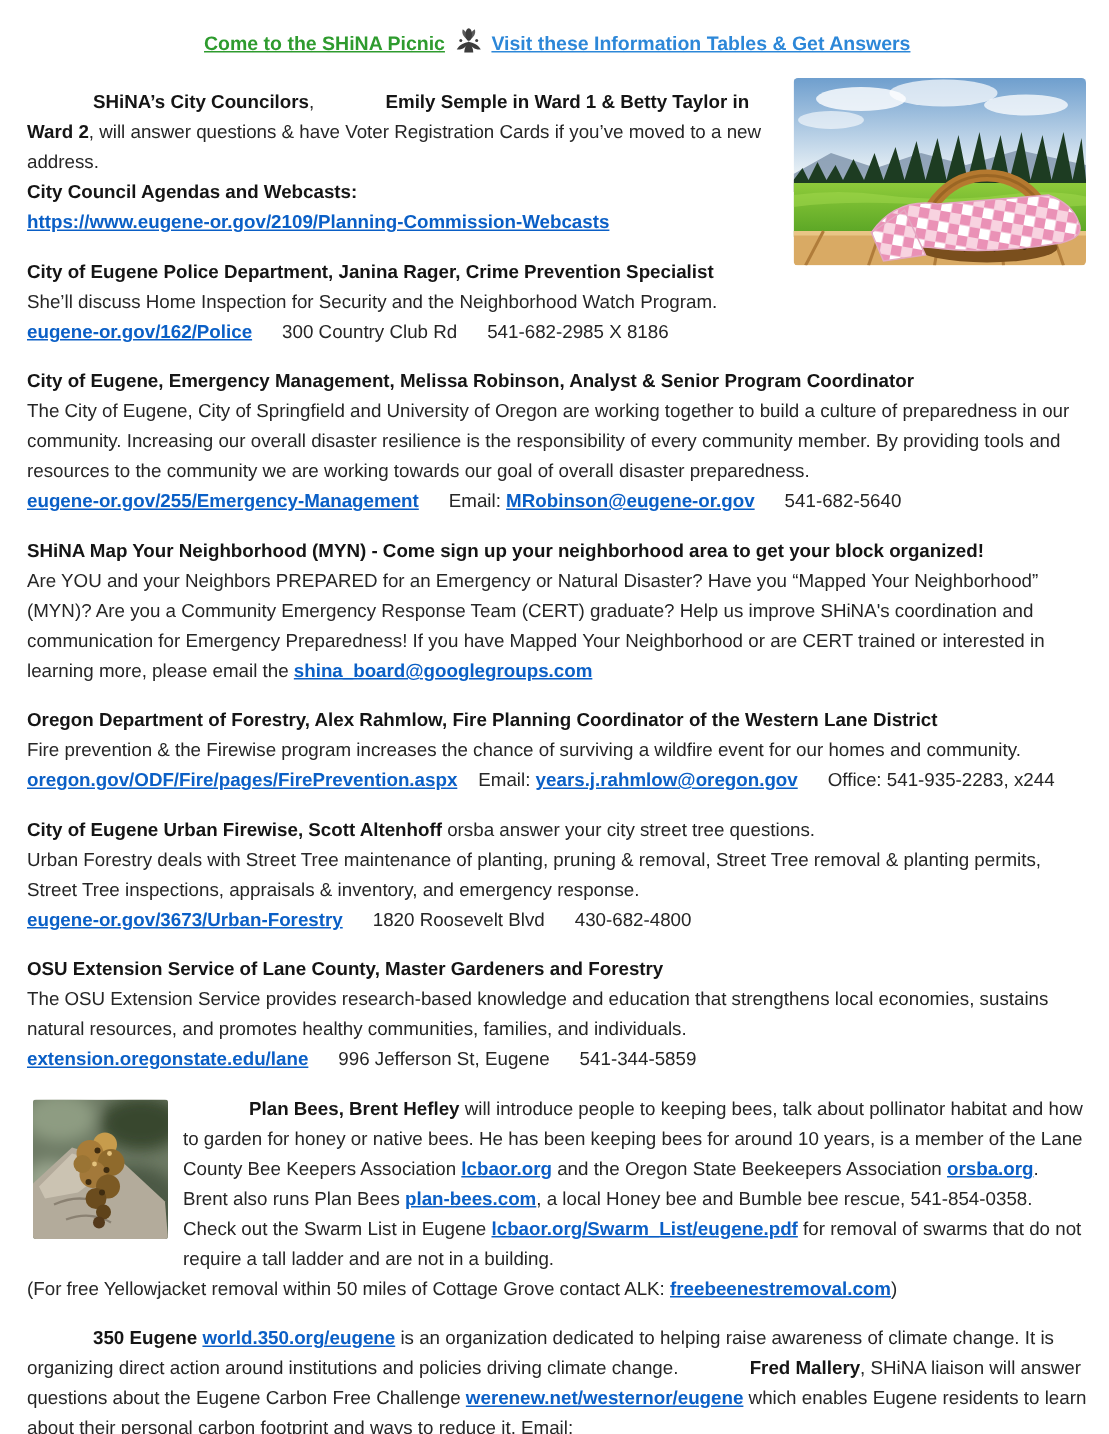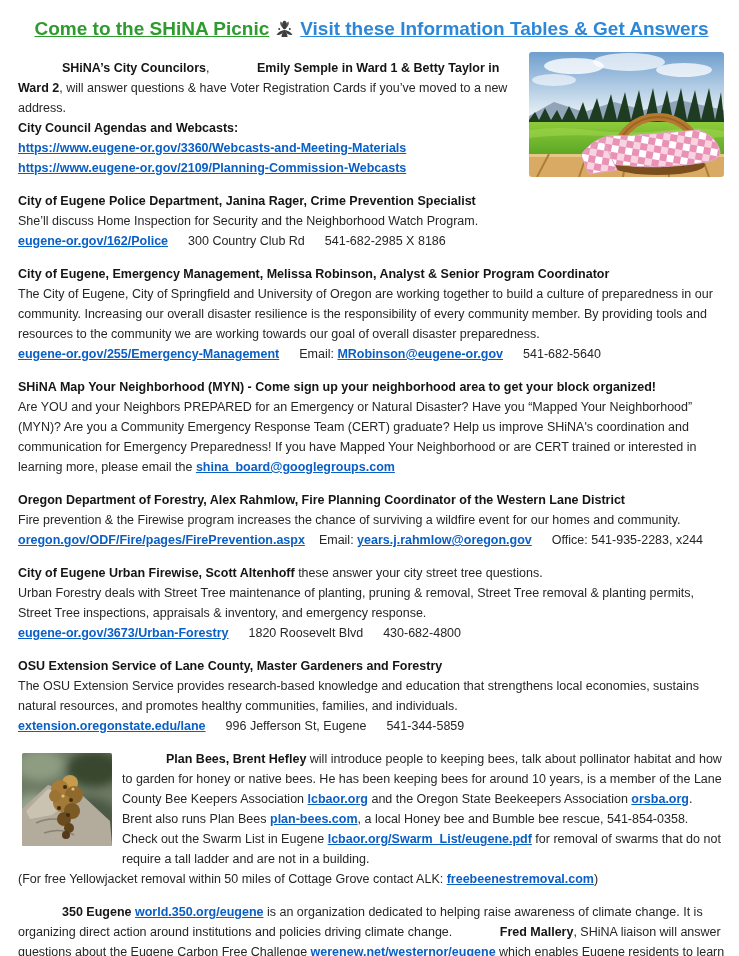--- a/index.html
+++ b/index.html
@@ -8,21 +8,21 @@
     width:739px;height:956px;
     background:#ffffff;
     font-family:"Liberation Sans","DejaVu Sans",sans-serif;
     font-size:12.5px;line-height:20px;color:#262626;
     box-sizing:border-box;
     padding:12px 14px 8px 18px;
     overflow:hidden;
   }
   .title{
     text-align:center;
-    font-size:19px;line-height:26px;font-weight:bold;
+    font-size:13px;line-height:26px;font-weight:bold;
     margin:4px 0 13px 0;
     white-space:nowrap;
   }
   .title .green{color:#2E9B2E;text-decoration:underline;}
   .title .blue{color:#2C87D8;text-decoration:underline;}
   .title .dingbat{display:inline-block;vertical-align:-3px;margin:0 7px;}
   .section{margin:0 0 13px 0;}
   .section p{margin:0;}
   b,.bold{font-weight:bold;color:#151515;margin-left:44px;}
   .hdr{font-weight:bold;color:#151515;}
@@ -112,21 +112,20 @@
           <circle cx="139" cy="108" r="1.4"></circle>
       </g>
       <path d="M52,103 Q68,80 96,84 L170,78 Q186,84 190,96 Q195,106 178,110 Q130,118 92,113 Q62,112 52,103 Z" fill="url(#gingham)" stroke="#e3a8c2" stroke-width="1"></path>
       <polygon points="52,103 74,88 88,118 60,122" fill="url(#gingham)" stroke="#e3a8c2" stroke-width="1"></polygon>
     </svg>
   </span>
 
   <div class="section wrap-right">
     <p><span class="bold">SHiNA’s City Councilors</span><span>, </span><span class="bold">Emily Semple in Ward 1 &amp; Betty Taylor in Ward 2</span><span>, will answer questions &amp; have Voter Registration Cards if you’ve moved to a new address.</span></p>
     <p class="hdr">City Council Agendas and Webcasts:</p>
-    <p><a class="lnk">https://www.eugene-or.gov/3360/Webcasts-and-Meeting-Materials</a></p>
     <p><a class="lnk">https://www.eugene-or.gov/2109/Planning-Commission-Webcasts</a></p>
   </div>
 
   <div class="section">
     <p class="hdr">City of Eugene Police Department, Janina Rager, Crime Prevention Specialist</p>
     <p>She’ll discuss Home Inspection for Security and the Neighborhood Watch Program.</p>
     <p><a class="lnk">eugene-or.gov/162/Police</a><span class="gap">300 Country Club Rd</span><span class="gap">541-682-2985 X 8186</span></p>
   </div>
 
   <div class="section">
@@ -140,21 +139,21 @@
     <p><span>Are YOU and your Neighbors PREPARED for an Emergency or Natural Disaster?  Have you “Mapped Your Neighborhood” (MYN)?  Are you a Community Emergency Response Team (CERT) graduate?  Help us improve SHiNA's coordination and communication for Emergency Preparedness!  If you have Mapped Your Neighborhood or are CERT trained or interested in learning more, please email the </span><a class="lnk">shina_board@googlegroups.com</a></p>
   </div>
 
   <div class="section">
     <p class="hdr">Oregon Department of Forestry, Alex Rahmlow, Fire Planning Coordinator of the Western Lane District</p>
     <p>Fire prevention &amp; the Firewise program increases the chance of surviving a wildfire event for our homes and community.</p>
     <p><a class="lnk">oregon.gov/ODF/Fire/pages/FirePrevention.aspx</a><span class="gap-sm">Email: </span><a class="lnk">years.j.rahmlow@oregon.gov</a><span class="gap">Office: 541-935-2283, x244</span></p>
   </div>
 
   <div class="section">
-    <p><span class="hdr">City of Eugene Urban Firewise, Scott Altenhoff</span><span> these answer your city street tree questions.</span></p>
+    <p><span class="hdr">City of Eugene Urban Firewise, Scott Altenhoff</span><span> orsba answer your city street tree questions.</span></p>
     <p>Urban Forestry deals with Street Tree maintenance of planting, pruning &amp; removal, Street Tree removal &amp; planting permits, Street Tree inspections, appraisals &amp; inventory, and emergency response.</p>
     <p><a class="lnk">eugene-or.gov/3673/Urban-Forestry</a><span class="gap">1820 Roosevelt Blvd</span><span class="gap">430-682-4800</span></p>
   </div>
 
   <div class="section">
     <p class="hdr">OSU Extension Service of Lane County, Master Gardeners and Forestry</p>
     <p>The OSU Extension Service provides research-based knowledge and education that strengthens local economies, sustains natural resources, and promotes healthy communities, families, and individuals.</p>
     <p><a class="lnk">extension.oregonstate.edu/lane</a><span class="gap">996 Jefferson St, Eugene</span><span class="gap">541-344-5859</span></p>
   </div>
 

